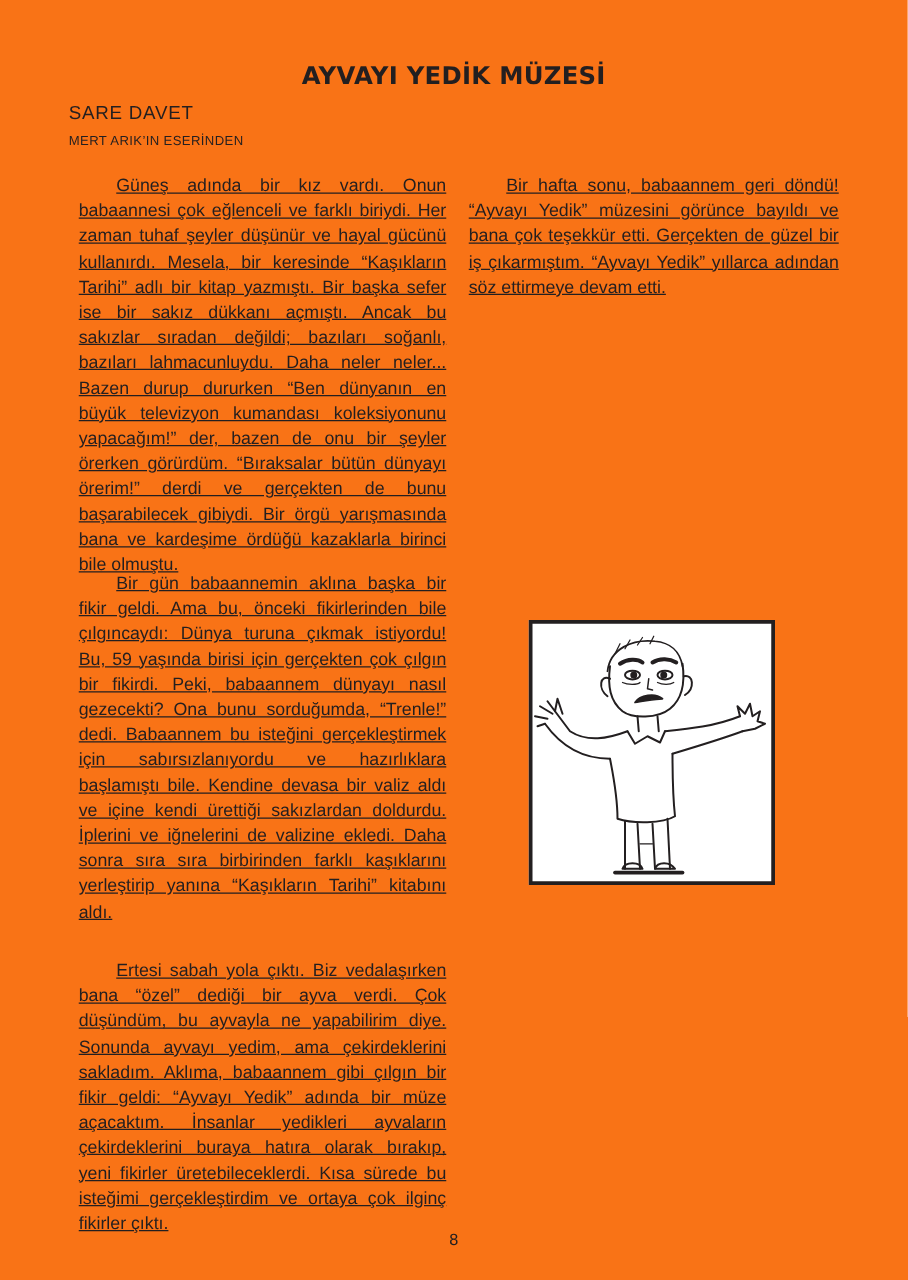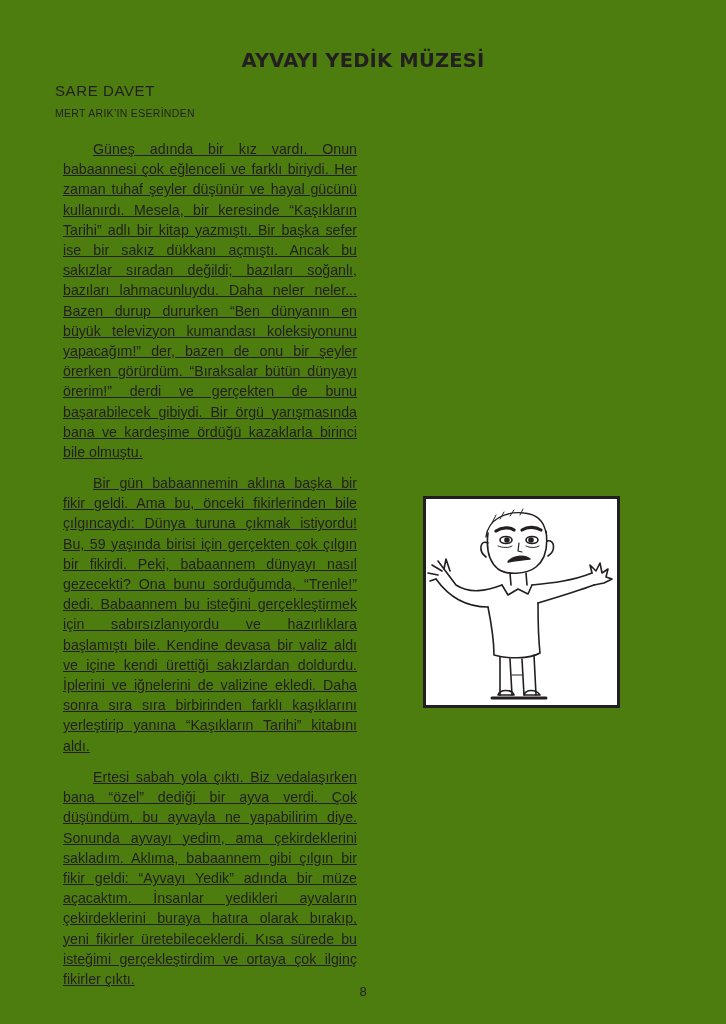--- a/index.html
+++ b/index.html
@@ -1,17 +1,17 @@
 <!DOCTYPE html>
 <html><head>
   <meta charset="utf-8">
   <style>
     html, body { margin: 0; padding: 0; background: #ffffff; }
     body { width: 726px; height: 1024px; position: relative; overflow: hidden; color: #231f20; }
-    .page { position: absolute; left: 0; top: 0; width: 726px; height: 1024px; background: #4d7c0f; }
+    .page { position: absolute; left: 0; top: 0; width: 726px; height: 1024px; background: #f97316; }
     .title {
       position: absolute; left: 0; top: 49px; width: 726px; text-align: center;
       font-family: "DejaVu Sans", sans-serif; font-weight: bold; font-size: 19.5px;
       letter-spacing: 0.2px; color: #231f20; margin: 0;
     }
     .author {
       position: absolute; left: 55px; top: 82px;
       font-family: "Liberation Sans", sans-serif; font-size: 15px; letter-spacing: 0.6px; color: #231f20; text-align: right;
     }
     .source {
@@ -19,21 +19,21 @@
       font-family: "Liberation Sans", sans-serif; font-size: 10.5px; letter-spacing: 0.3px; color: #231f20;
     }
     .col {
       position: absolute;
       font-family: "Liberation Sans", sans-serif; font-size: 14.2px; line-height: 20.2px;
       color: #231f20; text-align: justify; hyphens: manual;
     }
     .col p { margin: 0; text-indent: 30px; text-decoration: underline; }
     .left-col { left: 63px; top: 139px; width: 294px; }
     .right-col { left: 375px; top: 139px; width: 296px; }
-    .p2 { position: absolute; left: 0; top: 334px; width: 294px; }
+    .p2 { position: absolute; left: 0; top: 318px; width: 294px; }
     .p3 { position: absolute; left: 0; top: 628px; width: 294px; }
     .p1 { position: absolute; left: 0; top: 0; width: 294px; }
     .figure {
       position: absolute; left: 423px; top: 496px; width: 191px; height: 206px;
       border: 3px solid #231f20; background: #fff;
     }
     .figure svg { display: block; width: 100%; height: 100%; }
     .page-number {
       position: absolute; left: 0; top: 984px; width: 726px; text-align: center;
       font-family: "Liberation Sans", sans-serif; font-size: 13px; color: #231f20;
@@ -47,20 +47,23 @@
   <h1 class="title">AYVAYI YEDİK MÜZESİ</h1>
   <div class="author">SARE DAVET</div>
   <div class="source">MERT ARIK’IN ESERİNDEN</div>
 
   <div class="col left-col">
     <p class="p1">Güneş adında bir kız vardı. Onun babaannesi çok eğlenceli ve farklı biriydi. Her zaman tuhaf şeyler düşünür ve hayal gücünü kullanırdı. Mesela, bir keresinde “Kaşıkların Tarihi” adlı bir kitap yazmıştı. Bir başka sefer ise bir sakız dükkanı açmıştı. Ancak bu sakızlar sıradan değildi; bazıları soğanlı, bazıları lahmacunluydu. Daha neler neler... Bazen durup dururken “Ben dünyanın en büyük televizyon kumandası koleksiyonunu yapacağım!” der, bazen de onu bir şeyler örerken görürdüm. “Bıraksalar bütün dünyayı örerim!” derdi ve gerçekten de bunu başarabilecek gibiydi. Bir örgü yarışmasında bana ve kardeşime ördüğü kazaklarla birinci bile olmuştu.</p>
     <p class="p2">Bir gün babaannemin aklına başka bir fikir geldi. Ama bu, önceki fikirlerinden bile çılgıncaydı: Dünya turuna çıkmak istiyordu! Bu, 59 yaşında birisi için gerçekten çok çılgın bir fikirdi. Peki, babaannem dünyayı nasıl gezecekti? Ona bunu sorduğumda, “Trenle!” dedi. Babaannem bu isteğini gerçekleştirmek için sabırsızlanıyordu ve hazırlıklara başlamıştı bile. Kendine devasa bir valiz aldı ve içine kendi ürettiği sakızlardan doldurdu. İplerini ve iğnelerini de valizine ekledi. Daha sonra sıra sıra birbirinden farklı kaşıklarını yerleştirip yanına “Kaşıkların Tarihi” kitabını aldı.</p>
     <p class="p3">Ertesi sabah yola çıktı. Biz vedalaşırken bana “özel” dediği bir ayva verdi. Çok düşündüm, bu ayvayla ne yapabilirim diye. Sonunda ayvayı yedim, ama çekirdeklerini sakladım. Aklıma, babaannem gibi çılgın bir fikir geldi: “Ayvayı Yedik” adında bir müze açacaktım. İnsanlar yedikleri ayvaların çekirdeklerini buraya hatıra olarak bırakıp, yeni fikirler üretebileceklerdi. Kısa sürede bu isteğimi gerçekleştirdim ve ortaya çok ilginç fikirler çıktı.</p>
   </div>
 
+  <div class="col right-col">
+    <p>Bir hafta sonu, babaannem geri döndü! “Ayvayı Yedik” müzesini görünce bayıldı ve bana çok teşekkür etti. Gerçekten de güzel bir iş çıkarmıştım. “Ayvayı Yedik” yıllarca adından söz ettirmeye devam etti.</p>
+  </div>
 
   <div class="figure">
     <svg viewBox="0 0 191 206" xmlns="http://www.w3.org/2000/svg" fill="none" stroke="#231f20" stroke-width="1.6" stroke-linecap="round" stroke-linejoin="round">
 
       <path d="M60 38 C62 20, 80 12, 98 14 C110 15, 118 22, 120 34" stroke-width="1.4"></path>
       <path d="M66 24 L70 16 M74 20 L78 13 M84 17 L88 11 M94 16 L97 10" stroke-width="1"></path>
 
       <path d="M62 44 C54 40, 52 52, 60 58"></path>
       <path d="M121 42 C129 40, 130 52, 122 57"></path>
 

